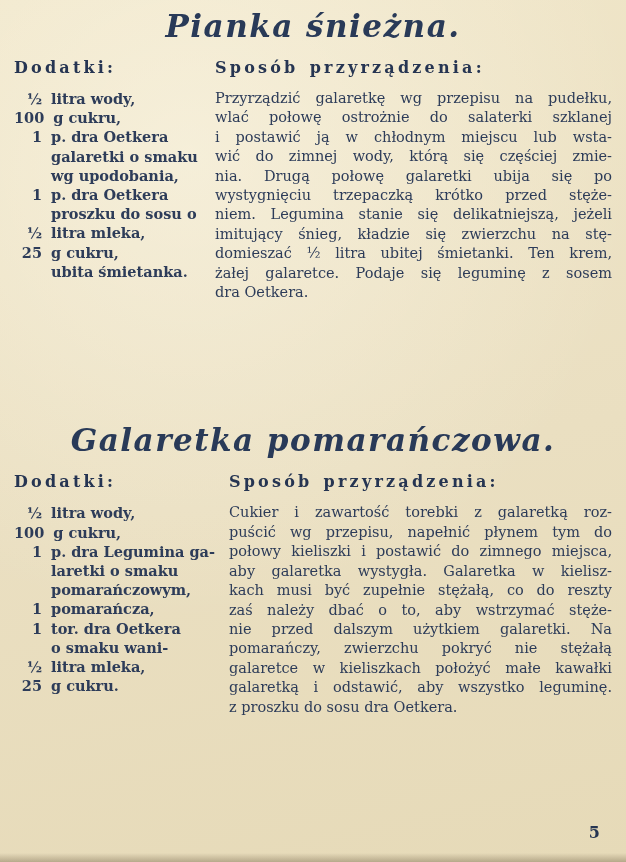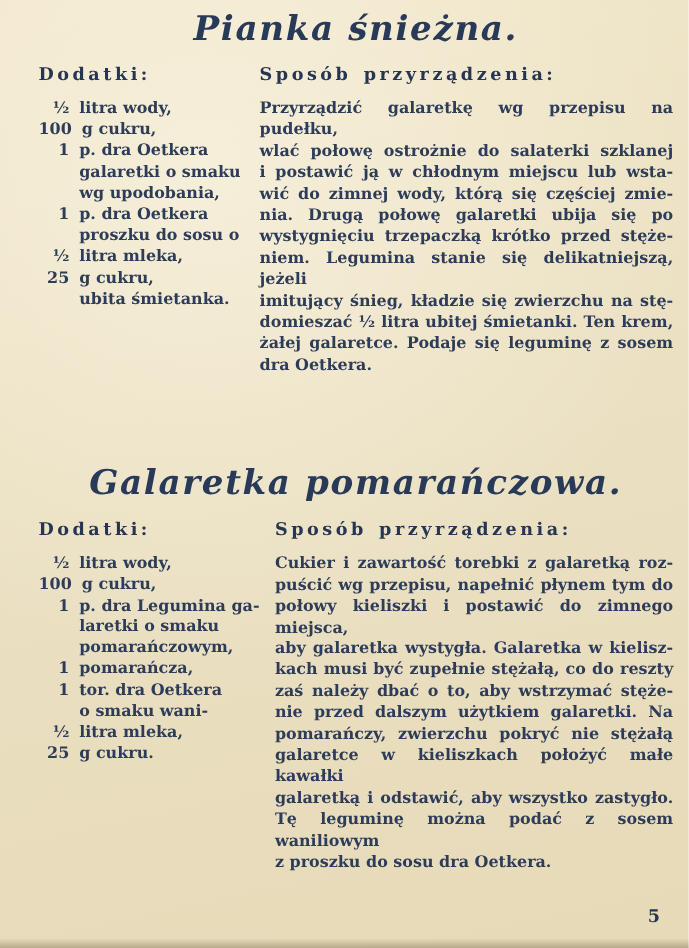--- a/index.html
+++ b/index.html
@@ -10,33 +10,32 @@
   }
   .page {
     position: relative;
     width: 626px; height: 862px;
     box-sizing: border-box;
     padding-top: 8px;
     background:
       radial-gradient(120% 90% at 30% 18%, rgba(255,252,240,0.45), rgba(0,0,0,0) 60%),
       linear-gradient(168deg, #f0e6c9 0%, #eadfc1 55%, #e6dab8 100%);
     color: #2d3c59;
-    padding-left: 21px;
   }
   .recipe-title {
     margin: 0 0 14px 0;
     text-align: center;
     font-family: "DejaVu Serif", "Liberation Serif", serif;
     font-style: italic;
     font-weight: 600;
     font-size: 31px;
     letter-spacing: 1.5px;
     color: #293a58;
   }
-  .recipe-2 { margin-top: 80px; }
+  .recipe-2 { margin-top: 120px; }
   .cols {
     display: flex;
     padding: 0 14px;
   }
   .col-left { flex: 0 0 187px; }
   .col-right { flex: 1; margin-left: 14px; }
   .col-heading {
     margin: 0 0 12px 0;
     font-size: 16px;
     font-weight: bold;
@@ -52,21 +51,21 @@
     line-height: 19.2px;
   }
   .ing-qty {
     flex: 0 0 28px;
     text-align: right;
     margin-right: 9px;
   }
   .ing-txt { white-space: nowrap; }
   .method-line {
     font-size: 14.5px;
-    font-weight: bold;
+    font-weight: normal;
     line-height: 19.4px;
     text-align: justify;
     text-align-last: justify;
   }
   .method-line:last-child { text-align-last: left; }
   .page-number {
     position: absolute;
     right: 26px; bottom: 20px;
     font-size: 16px;
     font-weight: bold;
@@ -253,23 +252,22 @@
             <div class="method-line">kach musi być zupełnie stężałą, co do reszty</div>
 
             <div class="method-line">zaś należy dbać o to, aby wstrzymać stęże-</div>
 
             <div class="method-line">nie przed dalszym użytkiem galaretki. Na</div>
 
             <div class="method-line">pomarańczy, zwierzchu pokryć nie stężałą</div>
 
             <div class="method-line">galaretce w kieliszkach położyć małe kawałki</div>
 
-            <div class="method-line">galaretką i odstawić, aby wszystko zastygło.</div>
-
-            <div class="method-line">Tę leguminę można podać z sosem waniliowym</div>
+            <div class="method-line">galaretką i odstawić, aby wszystko leguminę.</div>
+
 
             <div class="method-line">z proszku do sosu dra Oetkera.</div>
           </div>
       </div>
     </div>
   </section>
 
   <div class="page-number">5</div>
   <div class="bottom-shade"></div>
 </div>

